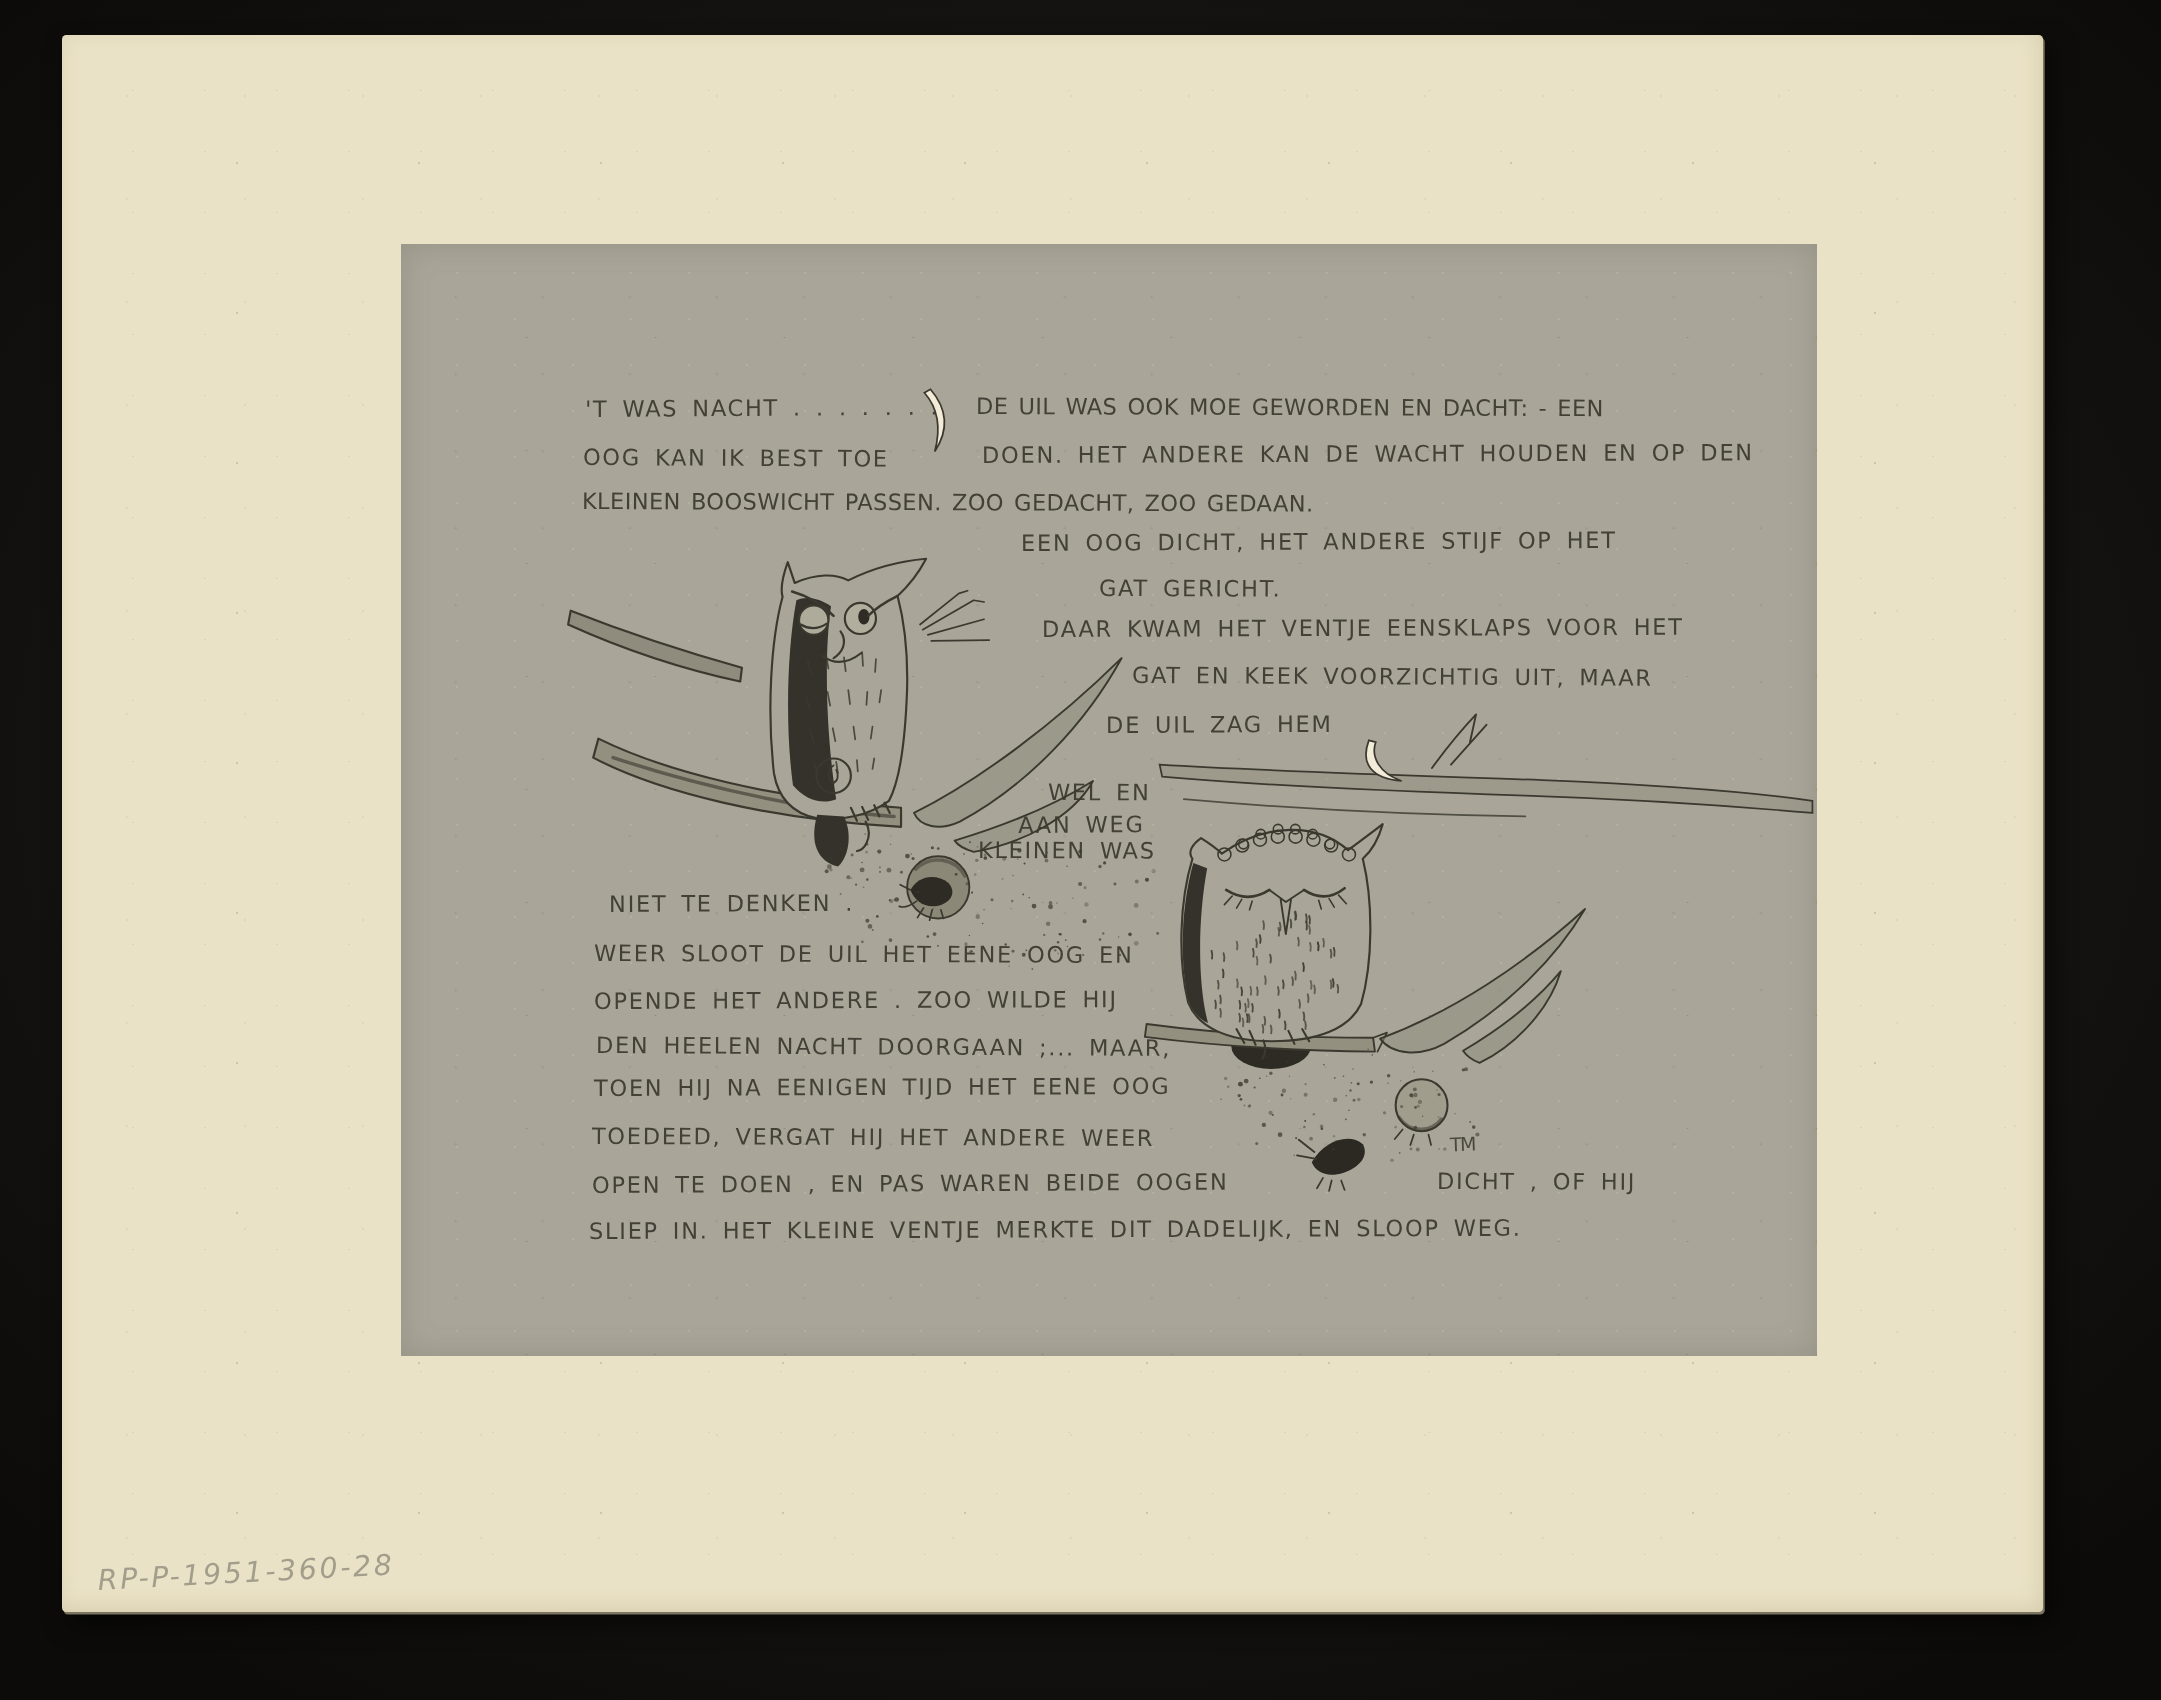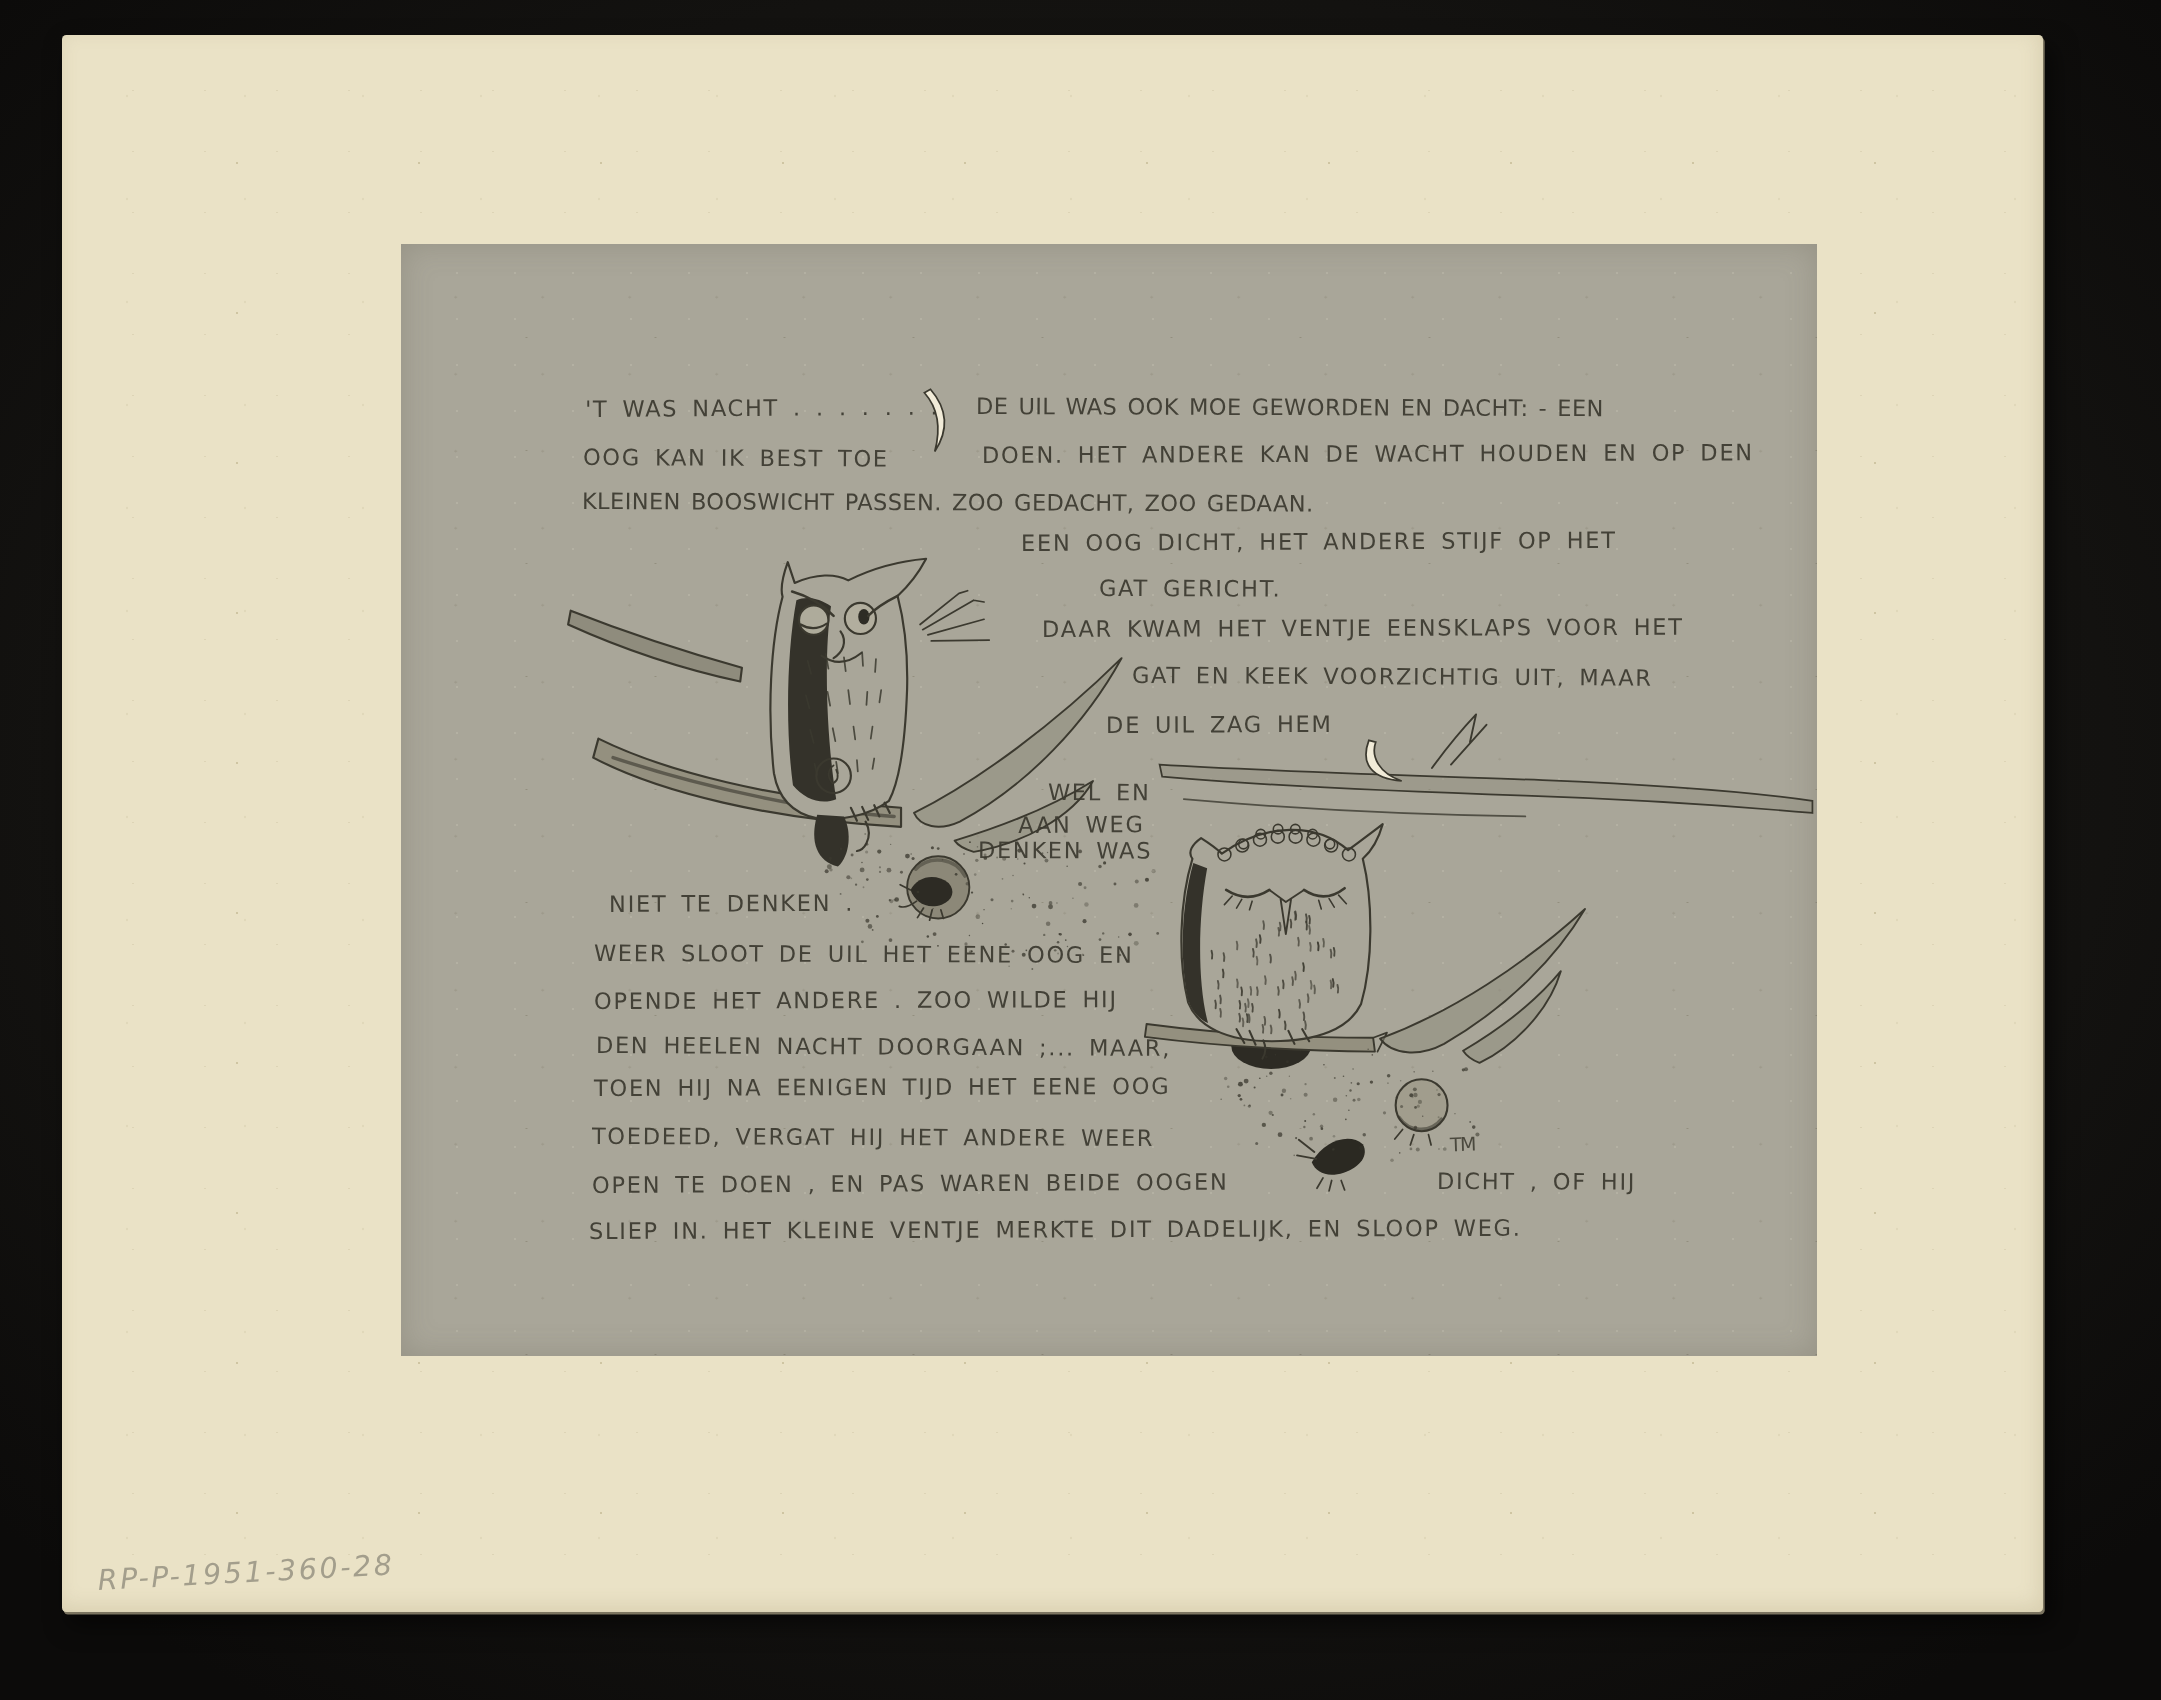--- a/index.html
+++ b/index.html
@@ -441,21 +441,21 @@
       <div class="hl" style="left:182px;top:200px;transform:rotate(.3deg)">OOG KAN IK BEST TOE</div>
       <div class="hl" style="left:581px;top:198px;transform:rotate(-.2deg)">DOEN. HET ANDERE KAN DE WACHT HOUDEN EN OP DEN</div>
       <div class="hl tight" style="left:181px;top:244px;transform:rotate(.2deg)">KLEINEN BOOSWICHT PASSEN. ZOO GEDACHT, ZOO GEDAAN.</div>
       <div class="hl" style="left:620px;top:286px;transform:rotate(-.3deg)">EEN OOG DICHT, HET ANDERE STIJF OP HET</div>
       <div class="hl" style="left:698px;top:331px;transform:rotate(.2deg)">GAT GERICHT.</div>
       <div class="hl" style="left:641px;top:372px;transform:rotate(-.2deg)">DAAR KWAM HET VENTJE EENSKLAPS VOOR HET</div>
       <div class="hl" style="left:731px;top:418px;transform:rotate(.3deg)">GAT EN KEEK VOORZICHTIG UIT, MAAR</div>
       <div class="hl" style="left:705px;top:468px;transform:rotate(-.3deg)">DE UIL ZAG HEM</div>
       <div class="hl" style="left:647px;top:535px;transform:rotate(.2deg)">WEL EN</div>
       <div class="hl" style="left:617px;top:568px;transform:rotate(-.4deg)">AAN WEG</div>
-      <div class="hl" style="left:577px;top:593px;transform:rotate(.2deg)">DENKEN WAS</div>
+      <div class="hl" style="left:577px;top:593px;transform:rotate(.2deg)">KLEINEN WAS</div>
       <div class="hl" style="left:208px;top:647px;transform:rotate(-.3deg)">NIET TE DENKEN .</div>
       <div class="hl" style="left:193px;top:696px;transform:rotate(.2deg)">WEER SLOOT DE UIL HET EENE OOG EN</div>
       <div class="hl" style="left:193px;top:744px;transform:rotate(-.2deg)">OPENDE HET ANDERE . ZOO WILDE HIJ</div>
       <div class="hl" style="left:195px;top:788px;transform:rotate(.3deg)">DEN HEELEN NACHT DOORGAAN ;... MAAR,</div>
       <div class="hl" style="left:193px;top:831px;transform:rotate(-.2deg)">TOEN HIJ NA EENIGEN TIJD HET EENE OOG</div>
       <div class="hl" style="left:191px;top:879px;transform:rotate(.2deg)">TOEDEED, VERGAT HIJ HET ANDERE WEER</div>
       <div class="hl" style="left:191px;top:928px;transform:rotate(-.3deg)">OPEN TE DOEN , EN PAS WAREN BEIDE OOGEN</div>
       <div class="hl" style="left:1036px;top:924px;transform:rotate(.2deg)">DICHT , OF HIJ</div>
       <div class="hl" style="left:188px;top:974px;transform:rotate(-.2deg)">SLIEP IN. HET KLEINE VENTJE MERKTE DIT DADELIJK, EN SLOOP WEG.</div>
 

